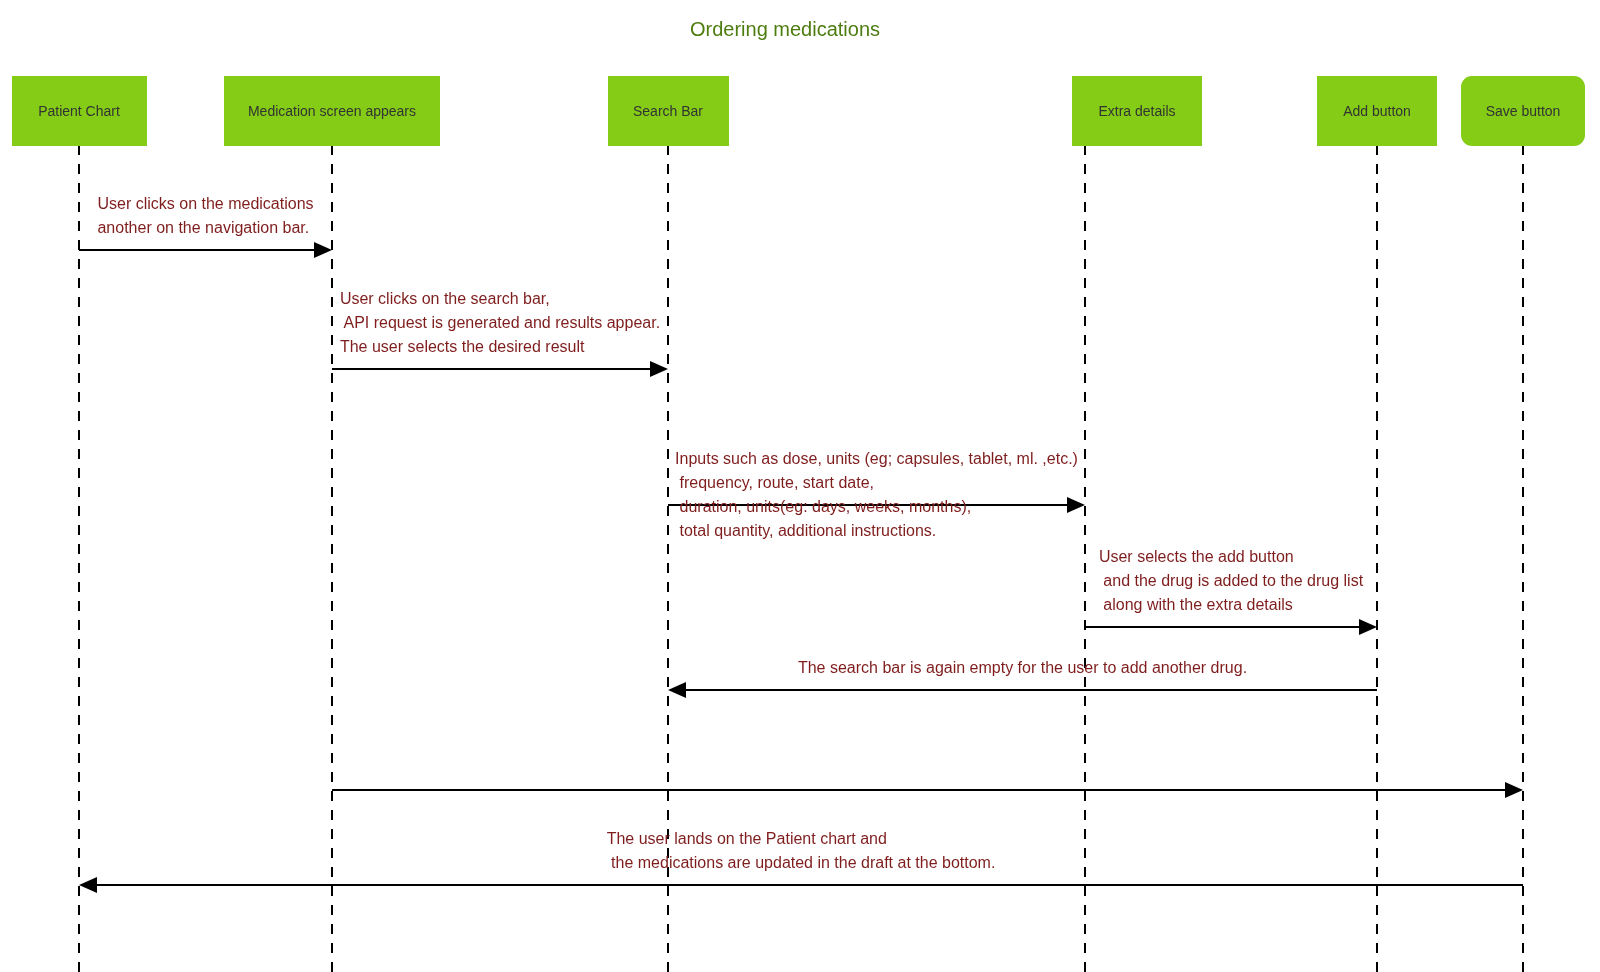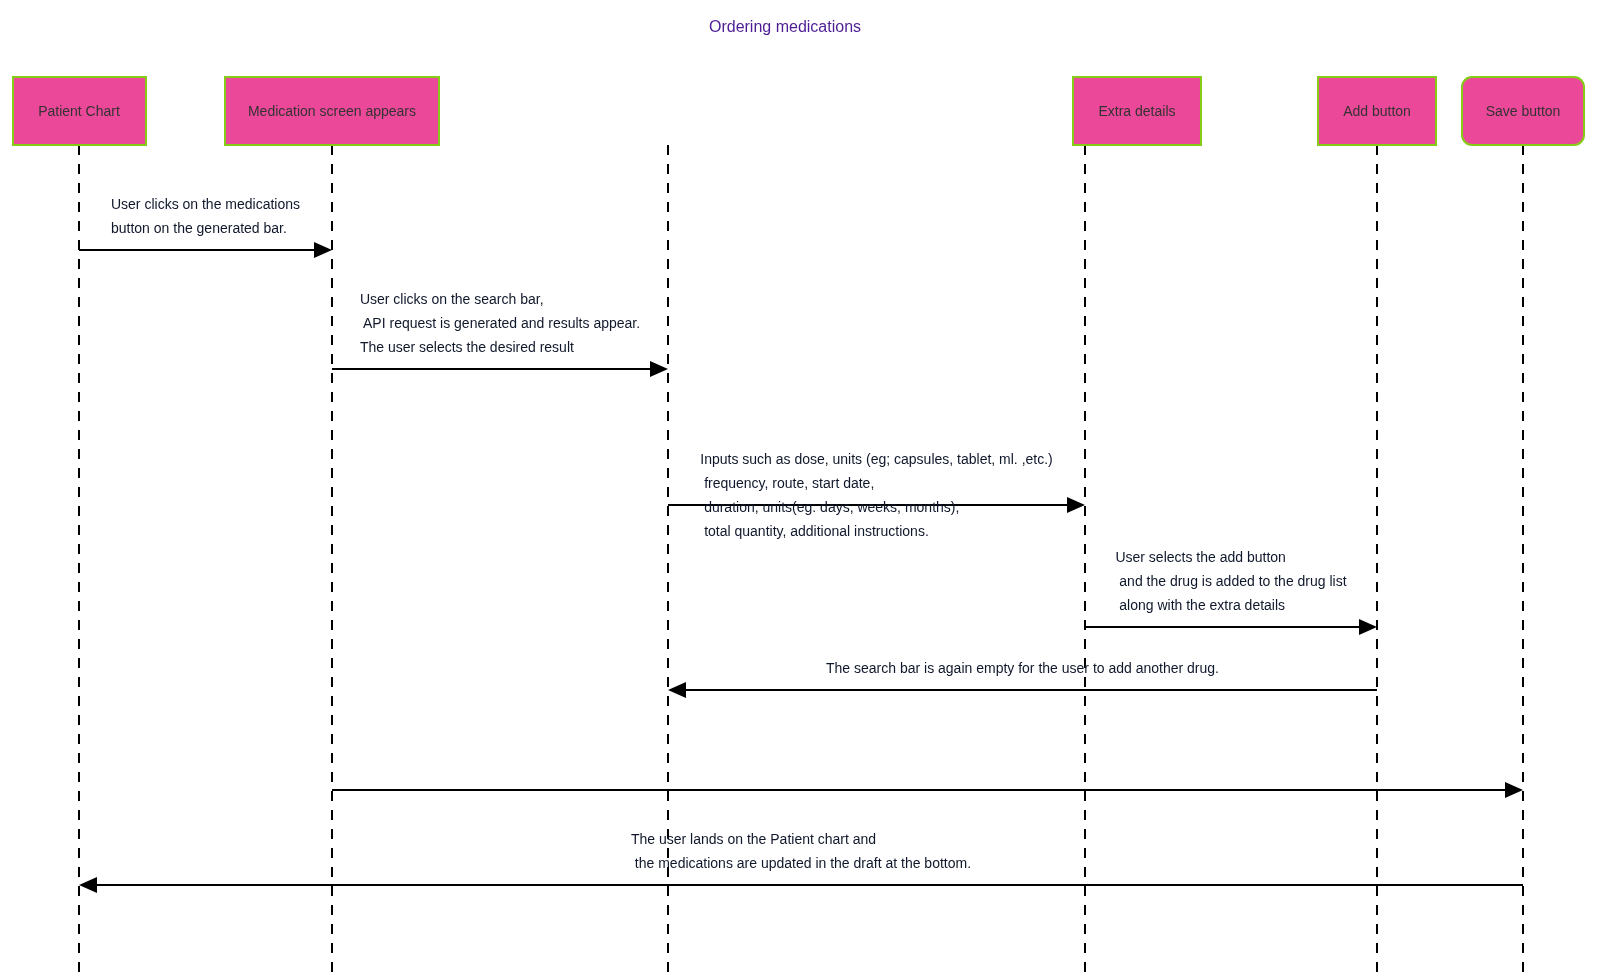--- a/index.html
+++ b/index.html
@@ -12,31 +12,31 @@
     position: relative;
     width: 1600px;
     height: 972px;
     background: #ffffff;
     overflow: hidden;
   }
   .diagram-title {
     position: absolute;
     top: 18px;
     transform: translateX(-50%);
-    font-size: 16px;
-    color: #4c1d95;
+    font-size: 20px;
+    color: #4d7c0f;
     white-space: nowrap;
   }
   .actor-box {
     position: absolute;
     top: 76px;
     height: 70px;
     box-sizing: border-box;
-    border: 2px solid #84cc16;
-    background: #ec4899;
+    border: 5px solid #84cc16;
+    background: #84cc16;
     display: flex;
     align-items: center;
     justify-content: center;
     z-index: 2;
   }
   .actor-box span {
     font-size: 14px;
     color: #333333;
     white-space: nowrap;
   }
@@ -66,57 +66,60 @@
   }
   .arrow-head.right { border-left: 18px solid #000000; }
   .arrow-head.left  { border-right: 18px solid #000000; }
   .msg-text {
     position: absolute;
     transform: translateX(-50%);
     text-align: left;
     z-index: 3;
   }
   .msg-text div {
-    font-size: 14px;
+    font-size: 16px;
     line-height: 24px;
-    color: #0f172a;
+    color: #7f1d1d;
     white-space: pre;
   }
 </style>
 </head>
 <body>
 
 <div id="stage">
   <div class="diagram-title" style="left: 785px;">Ordering medications</div>
 <div class="lifeline" style="left: 78px; top: 145px; height: 827px;"></div>
     <div class="actor-box" style="left: 11.5px; width: 135px;">
       <span>Patient Chart</span>
     </div>
     <div class="lifeline" style="left: 331px; top: 145px; height: 827px;"></div>
     <div class="actor-box" style="left: 224px; width: 216px;">
       <span>Medication screen appears</span>
     </div>
     <div class="lifeline" style="left: 667px; top: 145px; height: 827px;"></div>
+    <div class="actor-box" style="left: 607.5px; width: 121px;">
+      <span>Search Bar</span>
+    </div>
     <div class="lifeline" style="left: 1084px; top: 145px; height: 827px;"></div>
     <div class="actor-box" style="left: 1072px; width: 130px;">
       <span>Extra details</span>
     </div>
     <div class="lifeline" style="left: 1376px; top: 145px; height: 827px;"></div>
     <div class="actor-box" style="left: 1317px; width: 120px;">
       <span>Add button</span>
     </div>
     <div class="lifeline" style="left: 1522px; top: 145px; height: 827px;"></div>
     <div class="actor-box" style="left: 1461px; width: 124px; border-radius: 11px;">
       <span>Save button</span>
     </div>
     <div class="msg-line" style="left: 79px; width: 241px; top: 249px;"></div>
     <div class="arrow-head right" style="left: 314px; top: 242px;"></div>
     <div class="msg-text" style="left: 205.5px; top: 192px;">
       <div>User clicks on the medications</div>
-      <div>button on the generated bar.</div>
+      <div>another on the navigation bar.</div>
     </div>
     <div class="msg-line" style="left: 332px; width: 324px; top: 368px;"></div>
     <div class="arrow-head right" style="left: 650px; top: 361px;"></div>
     <div class="msg-text" style="left: 500px; top: 287px;">
       <div>User clicks on the search bar,</div>
       <div> API request is generated and results appear.</div>
       <div>The user selects the desired result</div>
     </div>
     <div class="msg-line" style="left: 668px; width: 405px; top: 504px;"></div>
     <div class="arrow-head right" style="left: 1067px; top: 497px;"></div>

